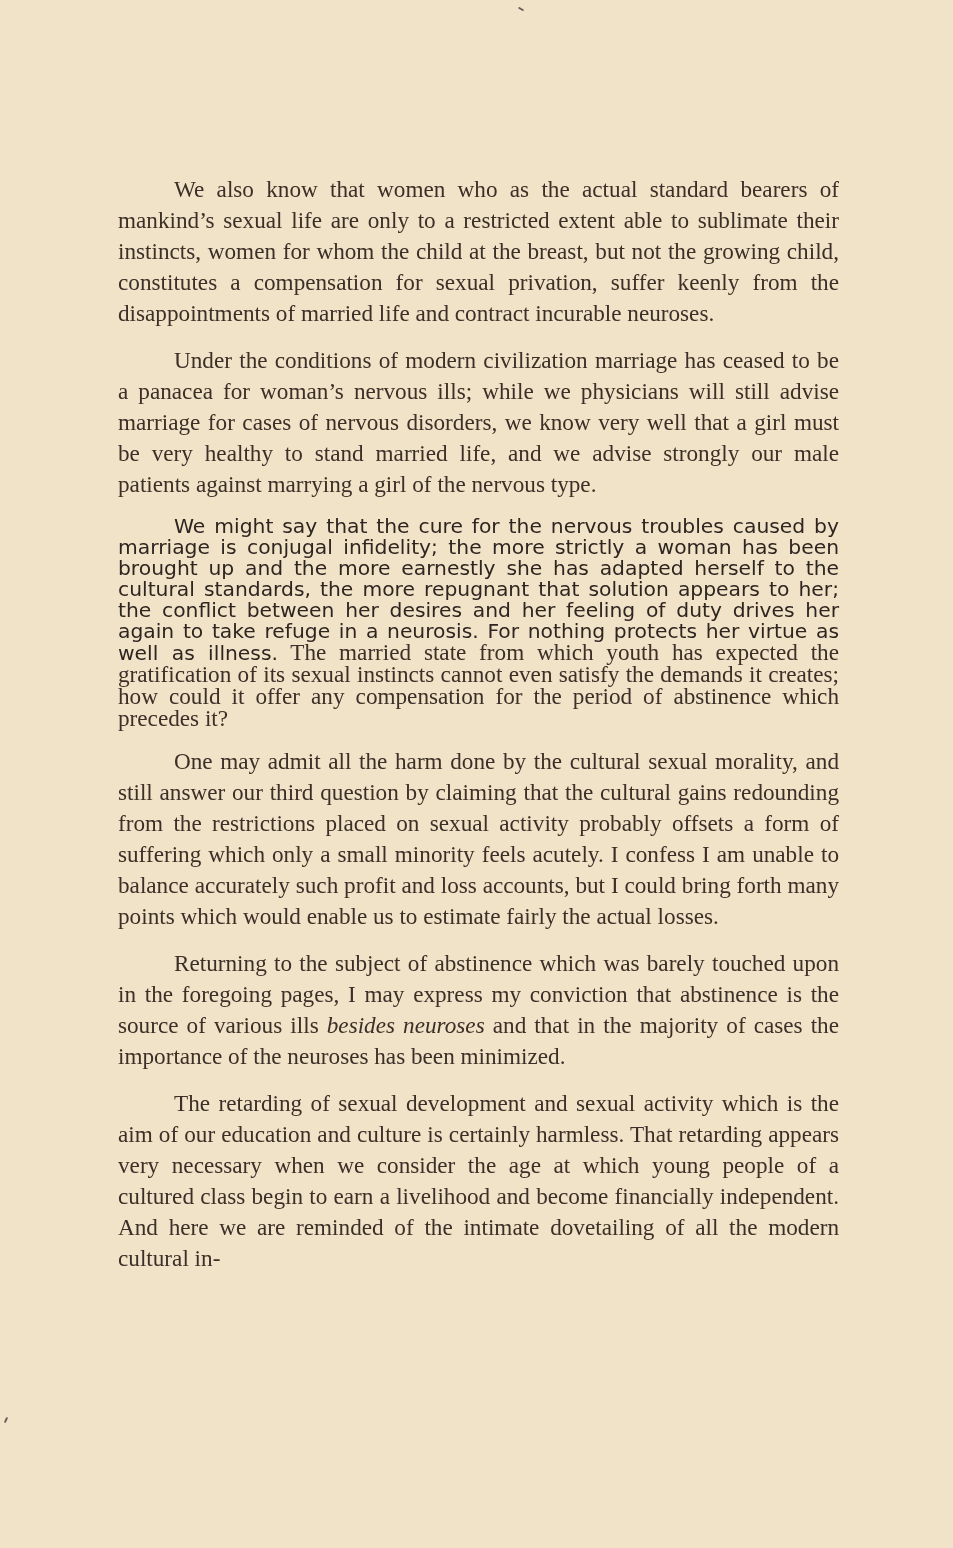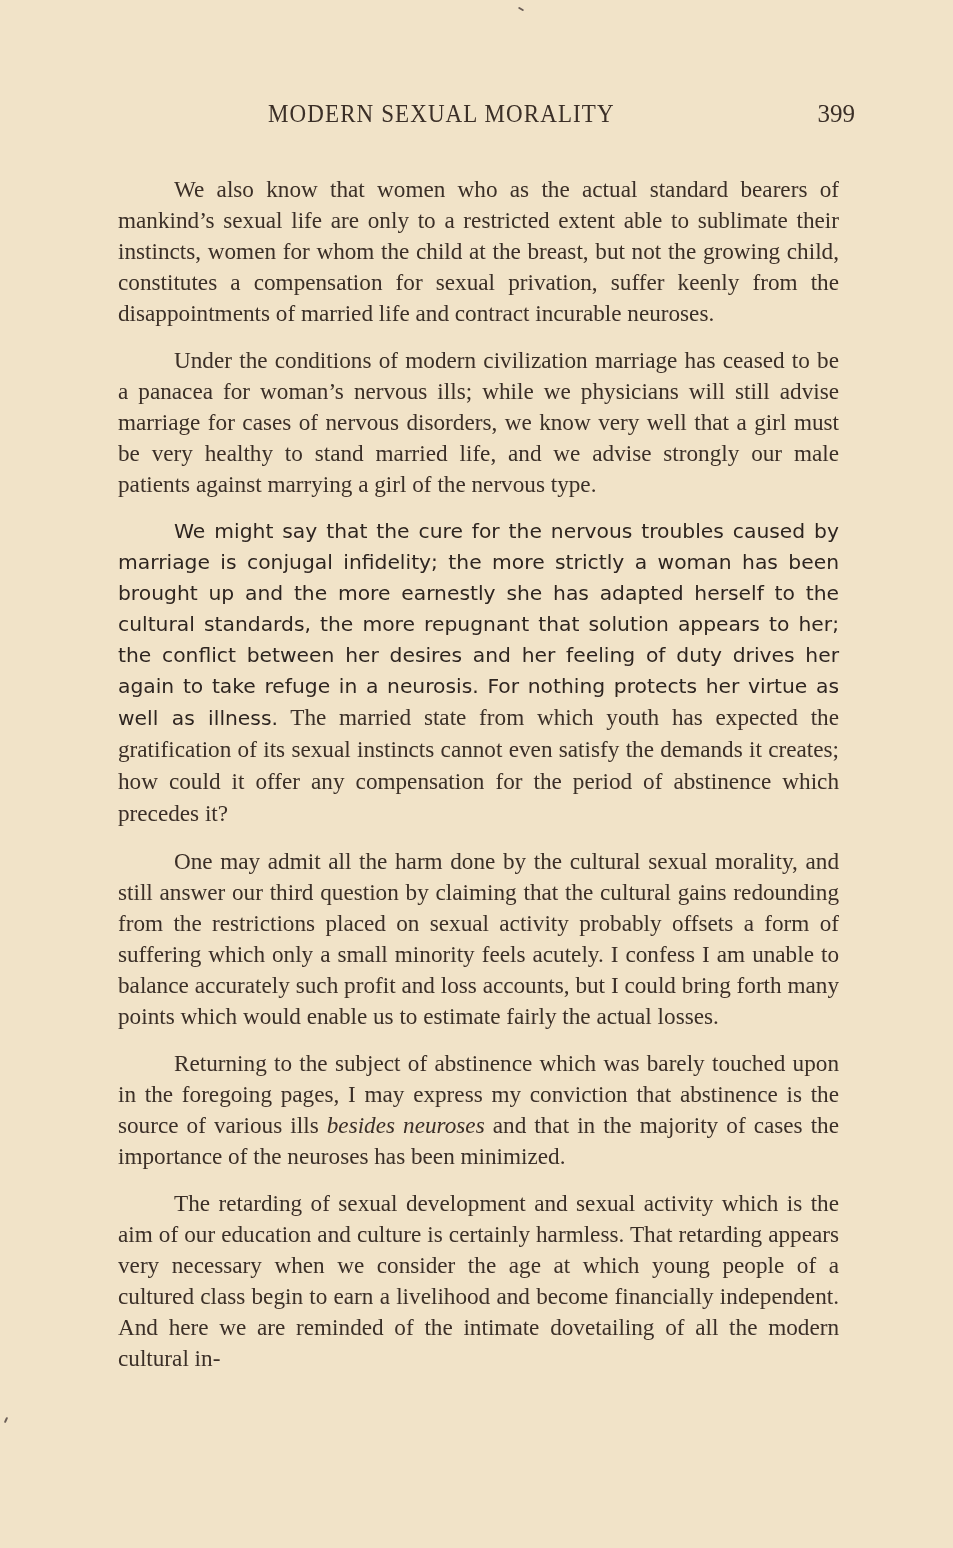--- a/index.html
+++ b/index.html
@@ -68,43 +68,39 @@
       margin: 16px;
       font-size: 23.2px;
       line-height: 31px;
       text-align: justify;
       text-indent: 56px;
       hyphens: none;
     }
     .para.sans {
       font-family: "DejaVu Sans", "Liberation Sans", sans-serif;
       font-size: 20.3px;
-      line-height: 31px;
+      line-height: 21px;
       color: #2e2520;
     }
     .para .serif-tail {
       font-family: "Liberation Serif", "DejaVu Serif", serif;
       font-size: 23.2px;
       color: #3b2f27;
     }
     .para em {
       font-style: italic;
     }
   </style>
 </head>
 <body>
 
 <div class="page">
   <div class="speck speck-top"></div>
   <div class="speck speck-left"></div>
 
-  <div class="running-head">
-    <span class="running-title">MODERN SEXUAL MORALITY</span>
-    <span class="page-number">399</span>
-  </div>
 
   <div class="text-block">
     <p class="para">We also know that women who as the actual standard bearers of mankind’s sexual life are only to a restricted extent able to sublimate their instincts, women for whom the child at the breast, but not the growing child, constitutes a compensation for sexual privation, suffer keenly from the disappointments of married life and contract incurable neuroses.</p>
     <p class="para">Under the conditions of modern civilization marriage has ceased to be a panacea for woman’s nervous ills; while we physicians will still advise marriage for cases of nervous disorders, we know very well that a girl must be very healthy to stand married life, and we advise strongly our male patients against marrying a girl of the nervous type.</p>
     <p class="para sans"><span>We might say that the cure for the nervous troubles caused by marriage is conjugal infidelity; the more strictly a woman has been brought up and the more earnestly she has adapted herself to the cultural standards, the more repugnant that solution appears to her; the conflict between her desires and her feeling of duty drives her again to take refuge in a neurosis. For nothing protects her virtue as well as illness.</span><span class="serif-tail"> The married state from which youth has expected the gratification of its sexual instincts cannot even satisfy the demands it creates; how could it offer any compensation for the period of abstinence which precedes it?</span></p>
     <p class="para">One may admit all the harm done by the cultural sexual morality, and still answer our third question by claiming that the cultural gains redounding from the restrictions placed on sexual activity probably offsets a form of suffering which only a small minority feels acutely.  I confess I am unable to balance accurately such profit and loss accounts, but I could bring forth many points which would enable us to estimate fairly the actual losses.</p>
     <p class="para"><span>Returning to the subject of abstinence which was barely touched upon in the foregoing pages, I may express my conviction that abstinence is the source of various ills </span><em>besides neuroses</em><span> and that in the majority of cases the importance of the neuroses has been minimized.</span></p>
     <p class="para">The retarding of sexual development and sexual activity which is the aim of our education and culture is certainly harmless. That retarding appears very necessary when we consider the age at which young people of a cultured class begin to earn a livelihood and become financially independent.  And here we are reminded of the intimate dovetailing of all the modern cultural in-</p>
   </div>
 </div>

